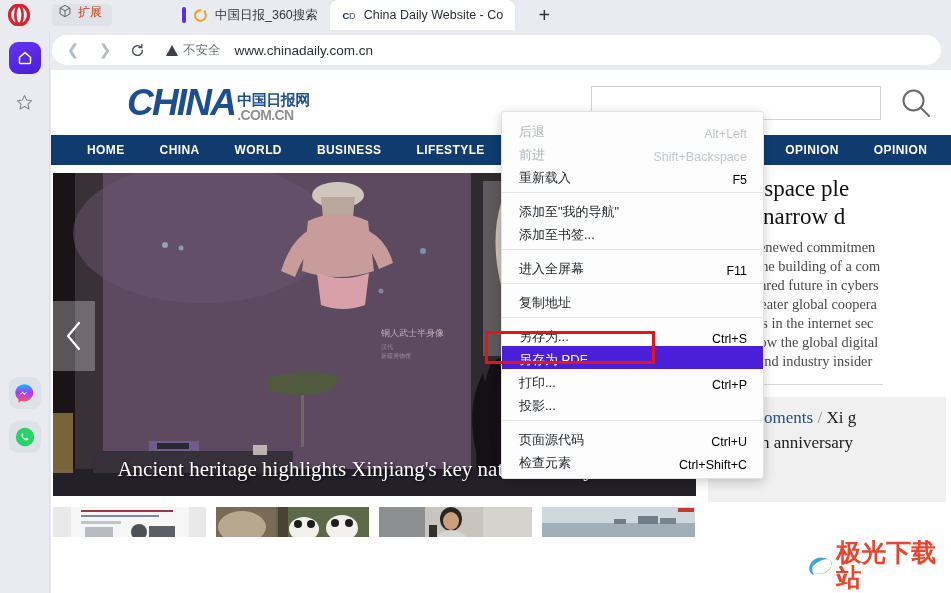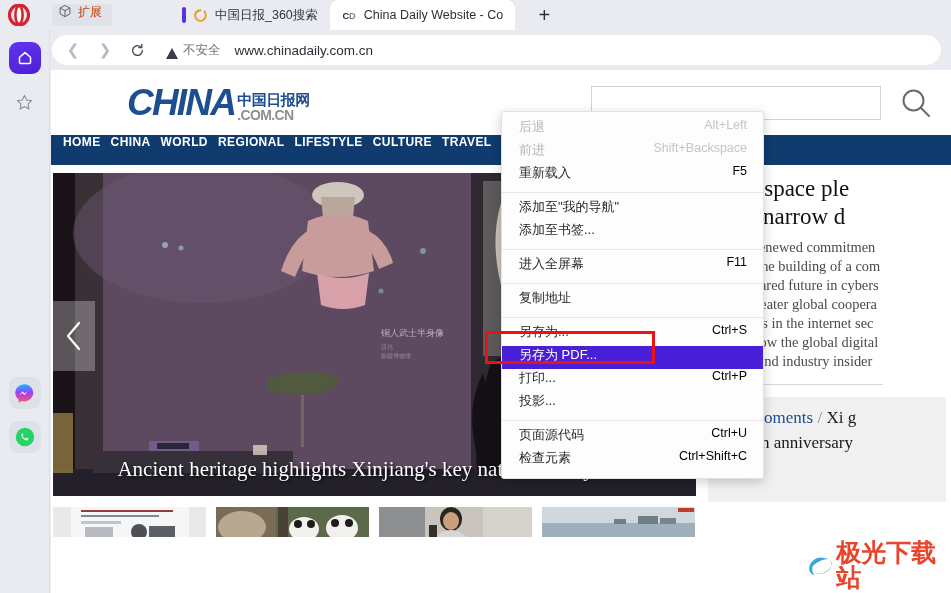--- a/index.html
+++ b/index.html
@@ -96,21 +96,21 @@
     gap: 14px;
   }
   .nav-ico {
     width: 18px; height: 18px;
     display: flex; align-items: center; justify-content: center;
     color: #b6bac2; font-size: 15px;
     cursor: default;
   }
   .nav-ico.reload { color: #4b5059; font-size: 14px; }
   .security {
-    display: flex; align-items: flex-end; gap: 5px;
+    display: flex; align-items: center; gap: 5px;
     margin-left: 6px;
     font-size: 12.5px; color: #6d7179;
   }
   .warn-tri {
     width: 0; height: 0;
     border-left: 6px solid transparent;
     border-right: 6px solid transparent;
     border-bottom: 11px solid #3a3f47;
     position: relative;
   }
@@ -177,23 +177,23 @@
     width: 100%; height: 100%;
     border: 0; outline: none;
     font-size: 13px; padding: 0 8px;
     font-family: "Liberation Sans", sans-serif;
   }
   .cd-searchicon { width: 34px; height: 34px; }
 
   .cd-nav {
     height: 30px;
     background: #0f3b6e;
-    display: flex; 
-    padding-left: 12px;
-    gap: 10px;
+    display: flex; align-items: center;
+    padding-left: 36px;
+    gap: 35px;
   }
   .cd-nav a {
     color: #ffffff; font-size: 12px; font-weight: 700;
     letter-spacing: .4px; text-decoration: none; white-space: nowrap;
   }
 
   .cd-body { display: flex; padding: 8px 0 0 0; }
   .cd-left { width: 645px; padding-left: 2px; }
   .hero {
     position: relative;
@@ -274,21 +274,21 @@
     width: 263px;
     background: #fdfdfd;
     border: 1px solid #e2e2e2;
     border-radius: 3px;
     box-shadow: 0 3px 12px rgba(0,0,0,.20);
     padding: 6px 0 6px 0;
     z-index: 50;
   }
   .ctx-item {
     height: 23px;
-    display: flex; align-items: flex-start;
+    display: flex; align-items: flex-end;
     padding: 0 16px 0 17px;
     font-size: 13px;
     color: #1f2328;
     cursor: default;
     white-space: nowrap;
   }
   .ctx-item .lbl { flex: 0 0 auto; }
   .ctx-item .acc {
     margin-left: auto;
     font-size: 12.5px; color: #000000;
@@ -424,21 +424,21 @@
           <circle cx="14.5" cy="14.5" r="10" fill="none" stroke="#6a6a6a" stroke-width="2"></circle>
           <line x1="21.8" y1="21.8" x2="30" y2="30" stroke="#6a6a6a" stroke-width="2" stroke-linecap="round"></line>
         </svg>
       </div>
     </div>
 
     <div class="cd-nav">
       <a>HOME</a>
       <a>CHINA</a>
       <a>WORLD</a>
-      <a>REGIONAL</a>
+      <a>BUSINESS</a>
       <a>LIFESTYLE</a>
       <a>CULTURE</a>
       <a>TRAVEL</a>
       <a>SPORTS</a>
       <a>OPINION</a>
       <a>OPINION</a>
     </div>
 
     <div class="cd-body">
 

